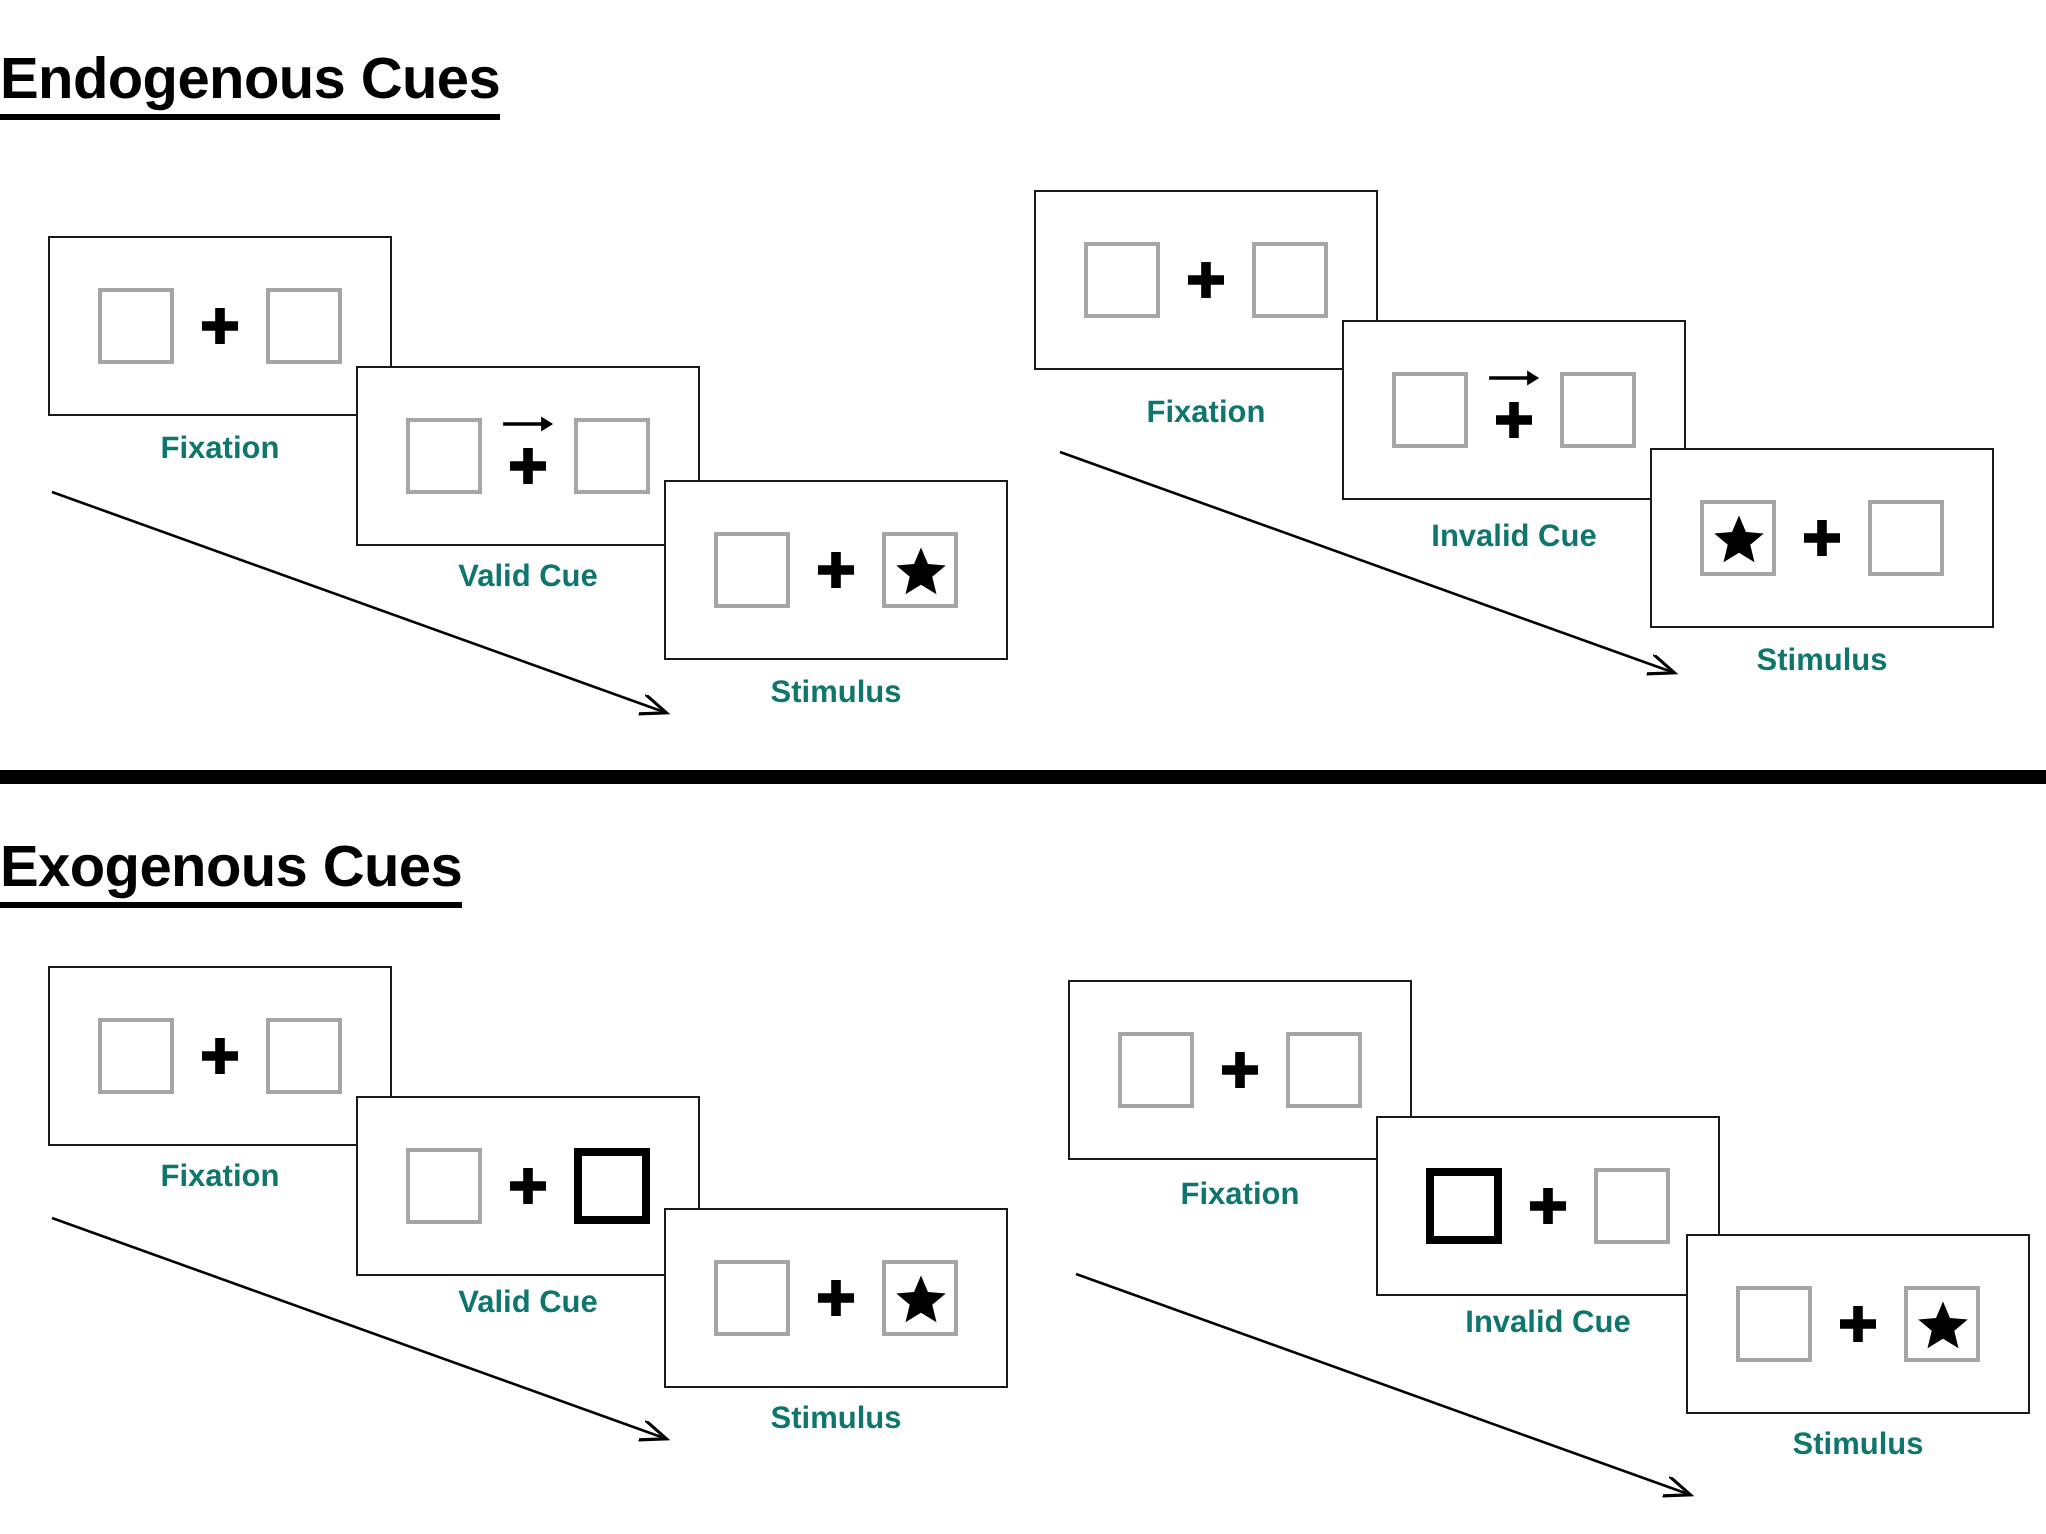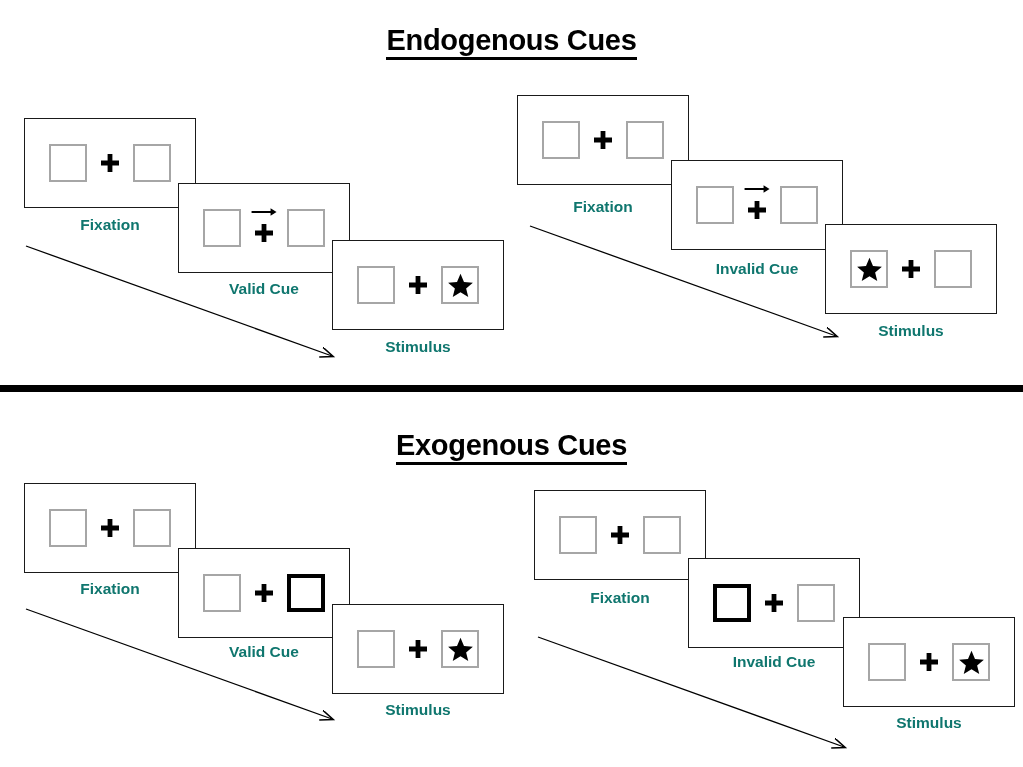--- a/index.html
+++ b/index.html
@@ -17,21 +17,20 @@
     position: relative;
     width: 1023px;
     height: 767px;
     background: #ffffff;
   }
 
   
   .section-title {
     position: absolute;
     width: 1023px;
-    text-align: center;
     font-size: 29px;
     font-weight: bold;
     color: #000000;
     letter-spacing: -0.3px;
   }
   .section-title span {
     border-bottom: 3px solid #000;
     padding-bottom: 1px;
   }
 
@@ -235,21 +234,21 @@
           <path d="M7.6,1 H12.4 V7.6 H19 V12.4 H12.4 V19 H7.6 V12.4 H1 V7.6 H7.6 Z" fill="#000"></path>
         </svg>
       </div>
       <div class="box"></div>
     </div>
   </div>
   <div class="stage-label" style="left:825px; top:322px; width:172px;">Stimulus</div>
 
   <div class="divider" style="top:385px;"></div>
 
-  <div class="section-title" style="top:418px;margin-top:11px;">
+  <div class="section-title" style="top:418px;">
     <span>Exogenous Cues</span>
   </div>
 
   <svg class="flow-arrow" style="left:24px; top:605px;" width="330" height="125" viewBox="0 0 330 125">
     <defs>
       <marker id="ah3" markerWidth="12" markerHeight="12" refX="9" refY="4" orient="auto">
         <path d="M0,0 L10,4 L0,8" fill="none" stroke="#000" stroke-width="1.2"></path>
       </marker>
     </defs>
     <line x1="2" y1="4" x2="308" y2="114" stroke="#000" stroke-width="1.3" marker-end="url(#ah3)"></line>

